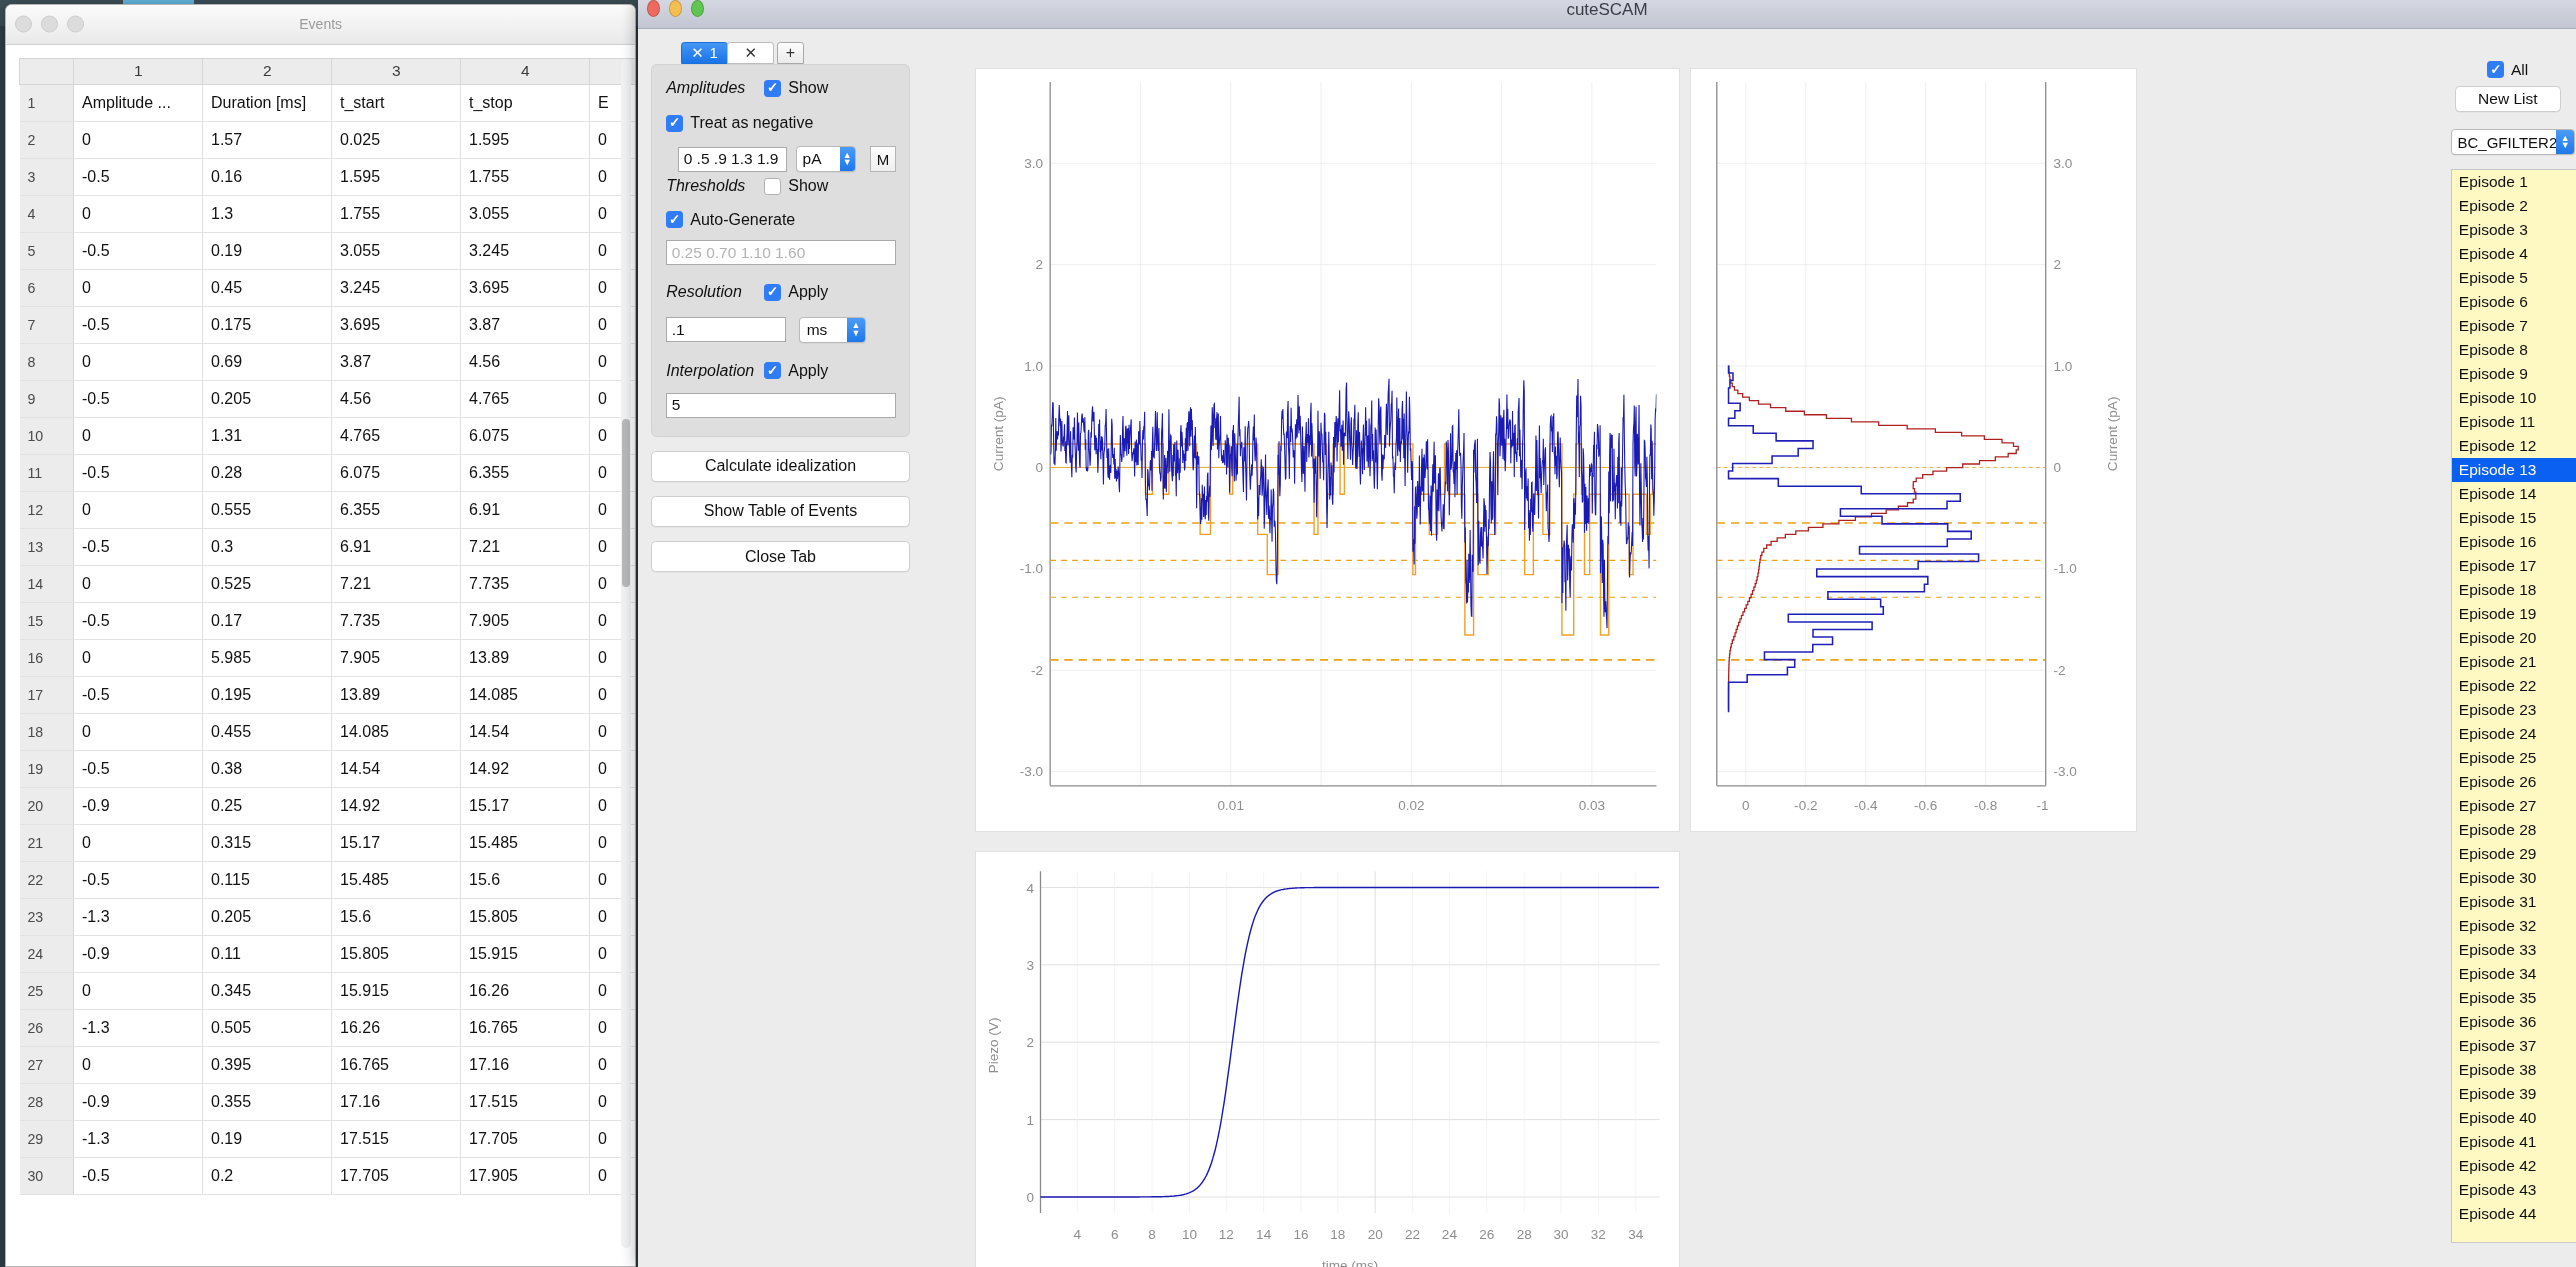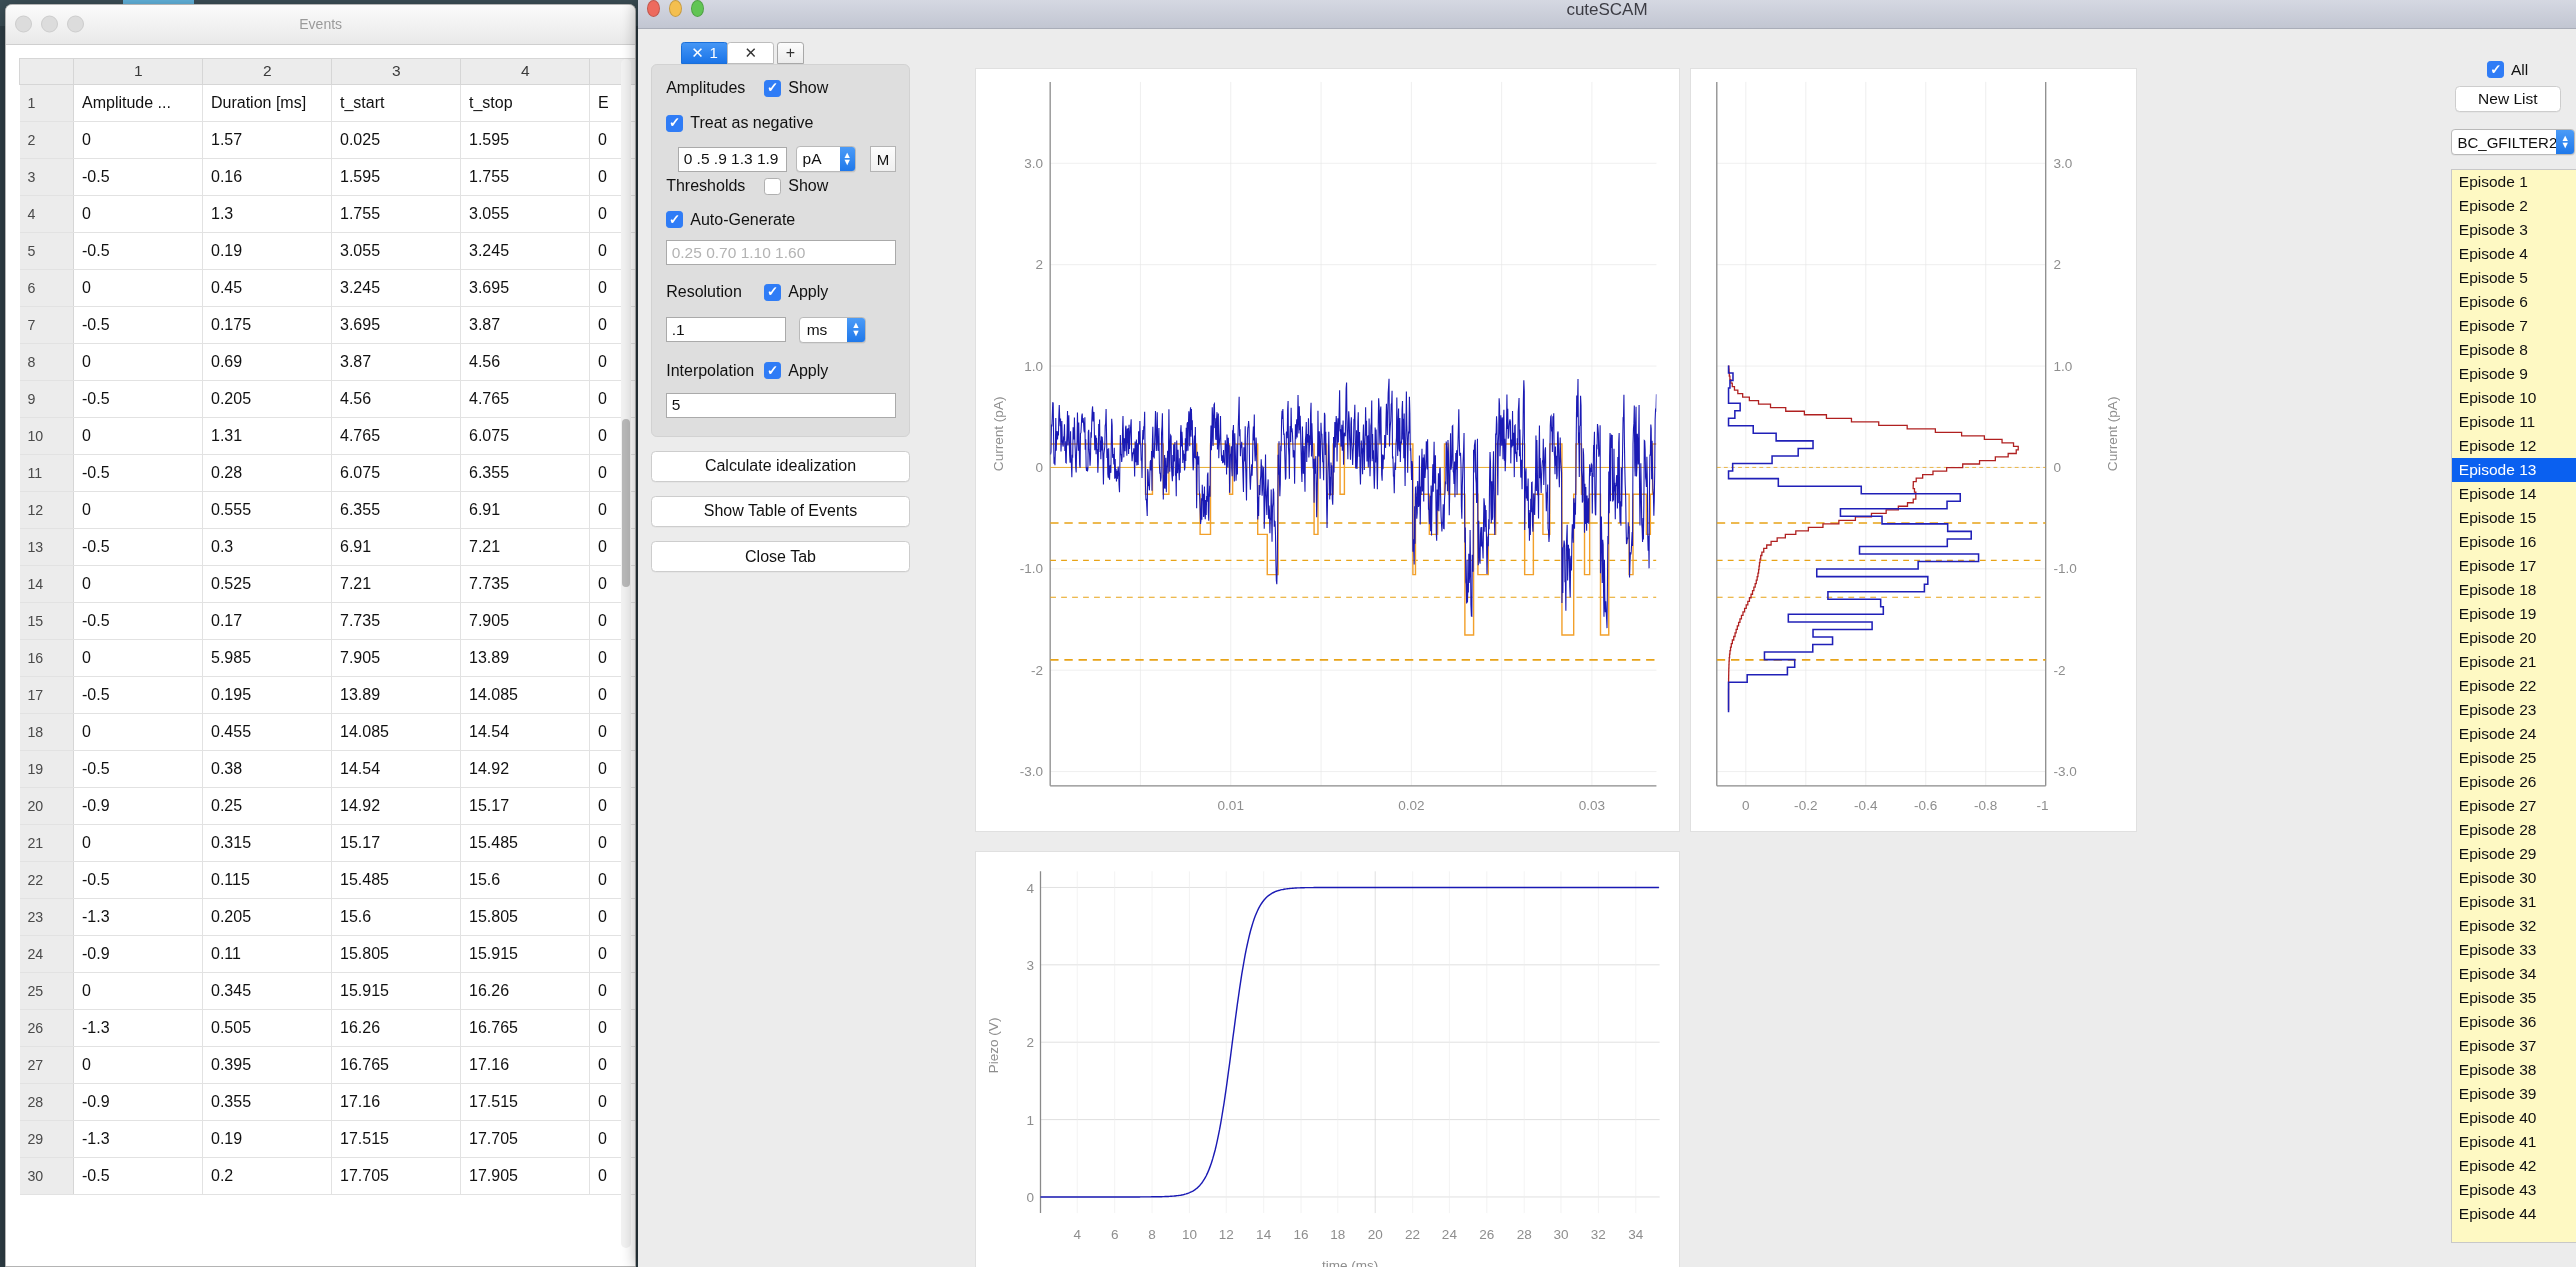--- a/index.html
+++ b/index.html
@@ -64,21 +64,21 @@
   .tabbtn.sel{ background:linear-gradient(#4596f5,#1a74e8); color:#fff; border-color:#1a6fd8; }
   #tab1{ width:47px; gap:5.8px; }
   #tab2{ width:47px; margin-left:-0.6px; }
   #tabadd{ width:27px; margin-left:2.6px; background:linear-gradient(#fcfcfc,#ebebeb);
      border-radius:3.2px 3.2px 0 0; border:0.6px solid #a8a8a8; font-size:16px; }
   .xmark{ font-size:15px; line-height:1; }
 
   #panel{ background:#dedede; border:0.6px solid #d2d2d2; border-radius:5.8px;
      padding:14.2px 13px 18px 14.2px; margin-top:-0.6px; }
   .row{ display:flex; align-items:center; margin-bottom:0; }
-  .sect-label{ font-size:16px; color:#111; }
+  .sect-label{ font-size:16px; color:#111;font-style:italic; }
   .cbx{ width:17px; height:17px; border-radius:3.2px; border:0.6px solid #b0b0b0; background:#fff;
      display:inline-flex; align-items:center; justify-content:center; flex:none; }
   .cbx.on{ background:#2f7cf6; border-color:#2f7cf6; }
   .cbx.on::after{ content:"✓"; color:#fff; font-size:13.6px; line-height:1; font-weight:bold; }
   .cb-label{ font-size:16px; color:#111; margin-left:7.1px; }
   .tfield{ height:24.6px; background:#fff; border:0.6px solid #aaa; font-size:15.5px; color:#111;
      padding:0 4.5px; display:flex; align-items:center; overflow:hidden; white-space:nowrap; }
   .tfield.ph{ color:#b3b3b3; }
   .stepper{ height:26px; display:flex; align-items:stretch; border-radius:3.9px; overflow:hidden;
      border:0.6px solid #b9b9b9; background:#fff; box-shadow:0 0.6px 0.6px rgba(0,0,0,.08);gap:13px; }

